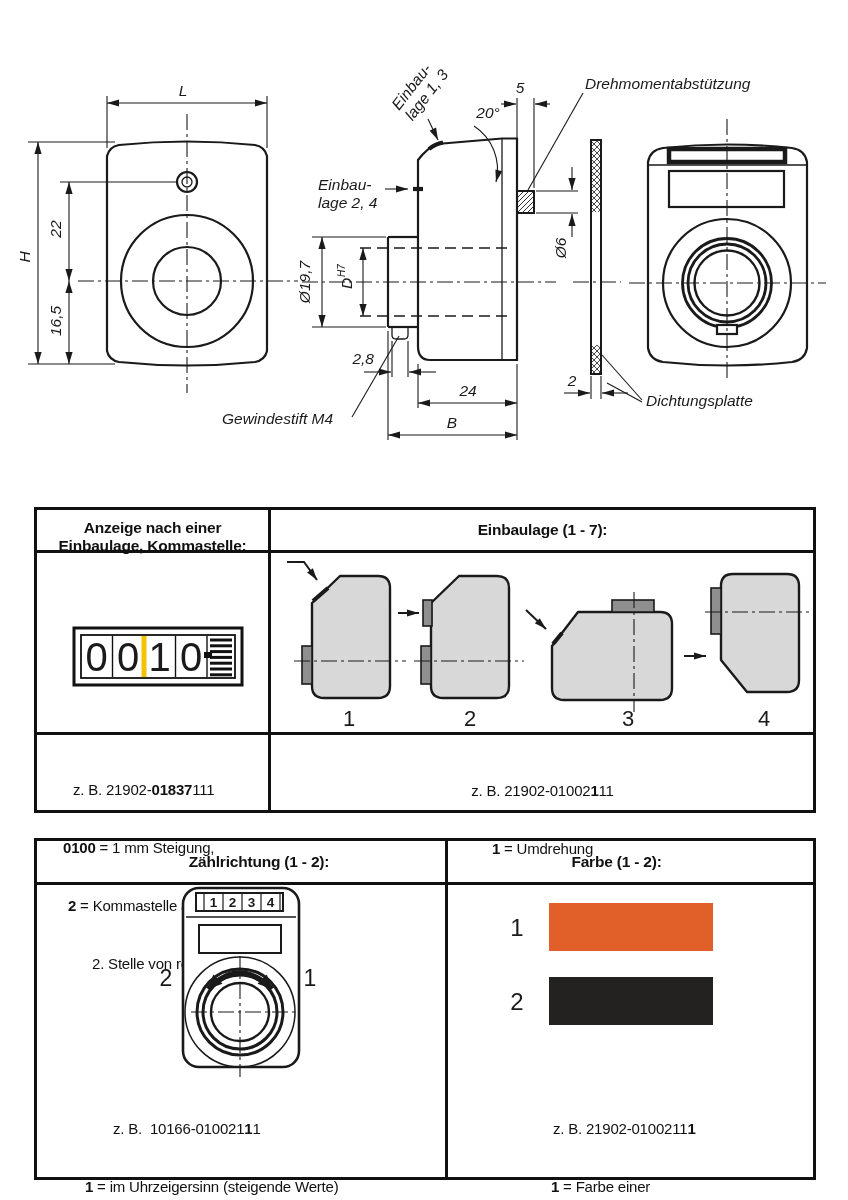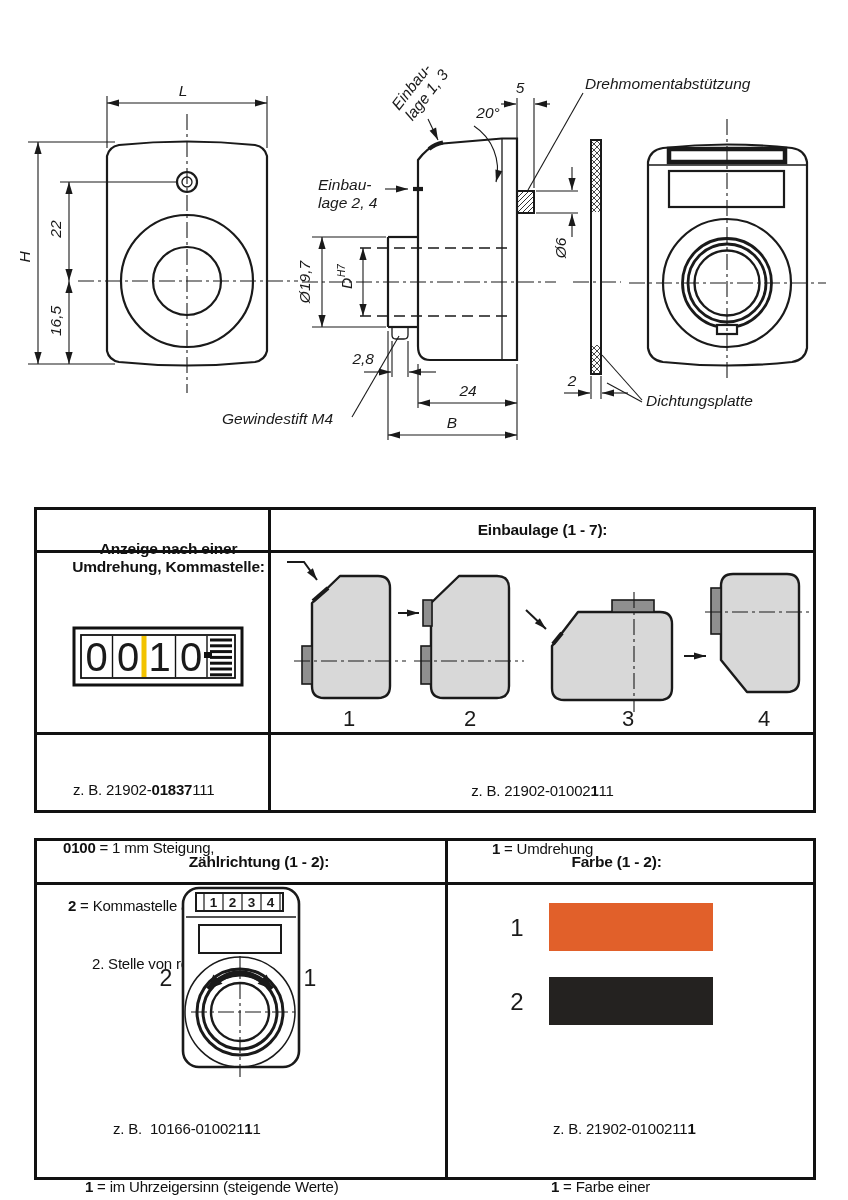--- a/index.html
+++ b/index.html
@@ -32,23 +32,23 @@
 
   <div class="tbl" style="left:34px;top:507px;width:782px;height:306px;"></div>
   <div class="ln" style="left:268px;top:507px;width:3px;height:306px;"></div>
   <div class="ln" style="left:34px;top:550px;width:782px;height:3px;"></div>
   <div class="ln" style="left:34px;top:732px;width:782px;height:3px;"></div>
 
   <div class="tbl" style="left:34px;top:838px;width:782px;height:342px;"></div>
   <div class="ln" style="left:445px;top:838px;width:3px;height:342px;"></div>
   <div class="ln" style="left:34px;top:882px;width:782px;height:3px;"></div>
 
-  <div class="th" style="left:37px;top:540px;width:231px;margin-left:16px;">
+  <div class="th" style="left:37px;top:519px;width:231px;">
     <div>Anzeige nach einer</div>
-    <div>Umdrehung, Kommastelle:</div>
+    <div>Einbaulage, Kommastelle:</div>
   </div>
   <div class="th" style="left:271px;top:521px;width:543px;">Einbaulage (1 - 7):</div>
   <div class="th" style="left:37px;top:853px;width:444px;">Zählrichtung (1 - 2):</div>
   <div class="th" style="left:448px;top:853px;width:337px;">Farbe (1 - 2):</div>
 
   <div class="txt" style="left:63px;top:741px;">
     <div><span style="padding-left:10px">z. B. 21902-</span><b>01837</b><span>111</span></div>
     <div><b>0100</b><span> = 1 mm Steigung,</span></div>
     <div style="padding-left:5px"><b>2</b><span> = Kommastelle an</span></div>
     <div style="padding-left:29px"><span>2. Stelle von rechts</span></div>

